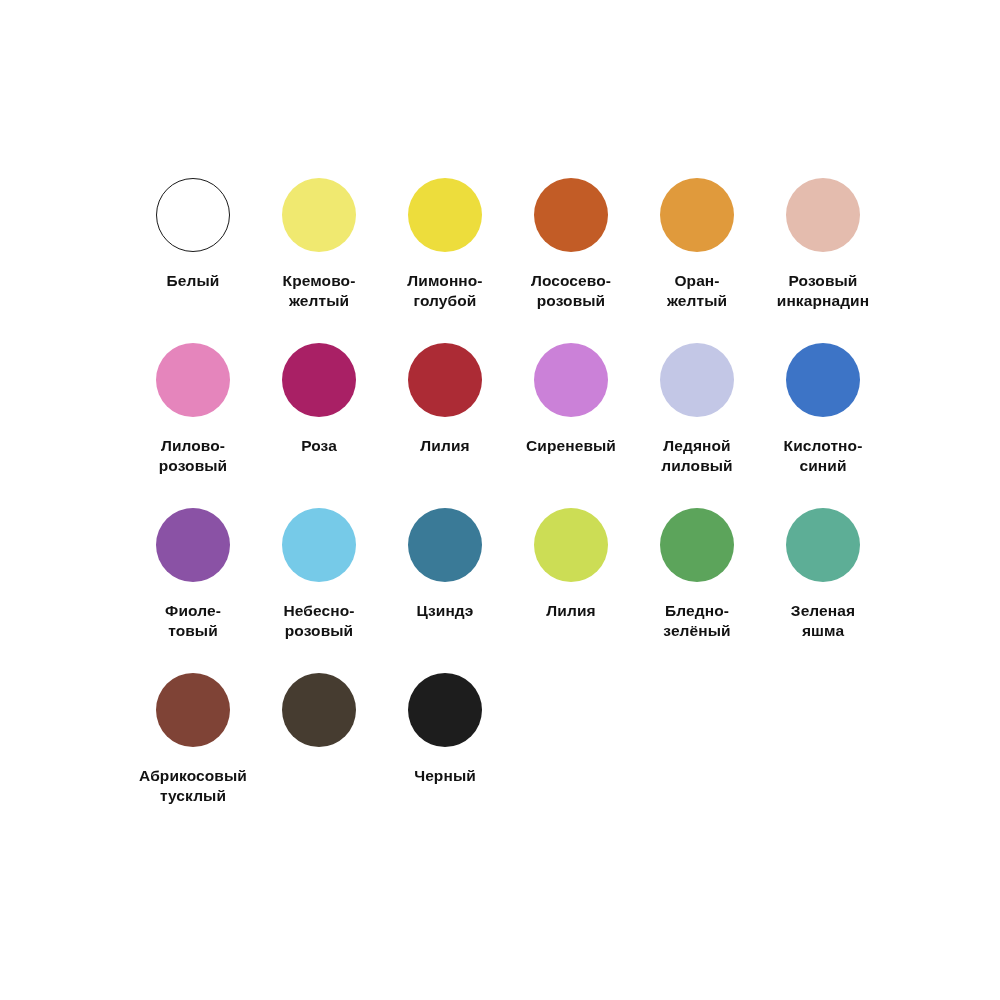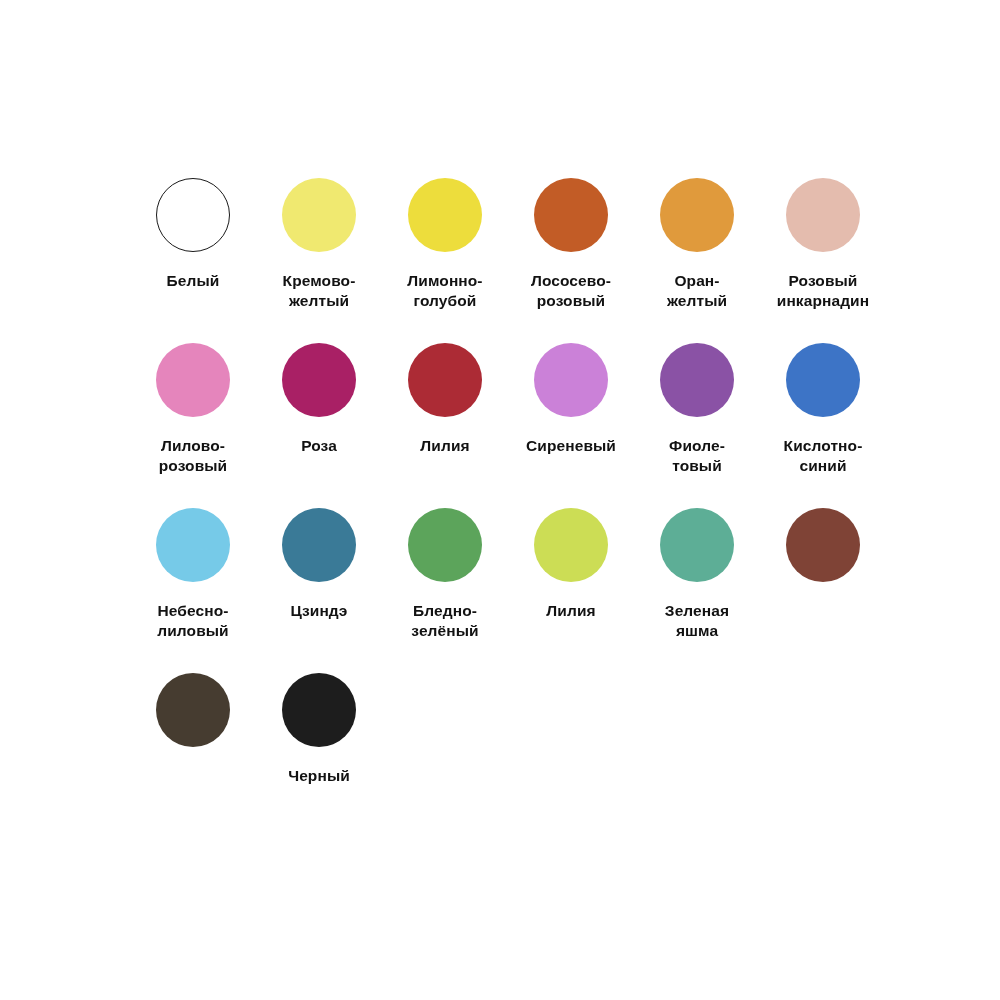--- a/index.html
+++ b/index.html
@@ -112,54 +112,61 @@
       </div>
       <div class="swatch-cell">
         <div class="swatch-disc" style="background: rgb(172, 43, 53);"></div>
         <div class="swatch-label">Лилия</div>
       </div>
       <div class="swatch-cell">
         <div class="swatch-disc" style="background: rgb(203, 129, 216);"></div>
         <div class="swatch-label">Сиреневый</div>
       </div>
       <div class="swatch-cell">
-        <div class="swatch-disc" style="background: rgb(138, 82, 165);"></div>
-        <div class="swatch-label">Фиоле-
-товый</div>
+        <div class="swatch-disc" style="background: rgb(195, 199, 230);"></div>
+        <div class="swatch-label">Ледяной
+лиловый</div>
       </div>
       <div class="swatch-cell">
         <div class="swatch-disc" style="background: rgb(61, 116, 198);"></div>
         <div class="swatch-label">Кислотно-
 синий</div>
       </div>
       <div class="swatch-cell">
+        <div class="swatch-disc" style="background: rgb(138, 82, 165);"></div>
+        <div class="swatch-label">Фиоле-
+товый</div>
+      </div>
+      <div class="swatch-cell">
         <div class="swatch-disc" style="background: rgb(118, 202, 232);"></div>
         <div class="swatch-label">Небесно-
-лиловый</div>
+розовый</div>
       </div>
       <div class="swatch-cell">
         <div class="swatch-disc" style="background: rgb(58, 122, 151);"></div>
         <div class="swatch-label">Цзиндэ</div>
       </div>
       <div class="swatch-cell">
+        <div class="swatch-disc" style="background: rgb(204, 221, 85);"></div>
+        <div class="swatch-label">Лилия</div>
+      </div>
+      <div class="swatch-cell">
         <div class="swatch-disc" style="background: rgb(92, 164, 91);"></div>
         <div class="swatch-label">Бледно-
 зелёный</div>
-      </div>
-      <div class="swatch-cell">
-        <div class="swatch-disc" style="background: rgb(204, 221, 85);"></div>
-        <div class="swatch-label">Лилия</div>
       </div>
       <div class="swatch-cell">
         <div class="swatch-disc" style="background: rgb(93, 174, 150);"></div>
         <div class="swatch-label">Зеленая
 яшма</div>
       </div>
       <div class="swatch-cell">
         <div class="swatch-disc" style="background: rgb(127, 67, 54);"></div>
+        <div class="swatch-label">Абрикосовый
+тусклый</div>
       </div>
       <div class="swatch-cell">
         <div class="swatch-disc" style="background: rgb(70, 60, 48);"></div>
       </div>
       <div class="swatch-cell">
         <div class="swatch-disc" style="background: rgb(29, 29, 29);"></div>
         <div class="swatch-label">Черный</div>
       </div>
     </div>
 </div>

